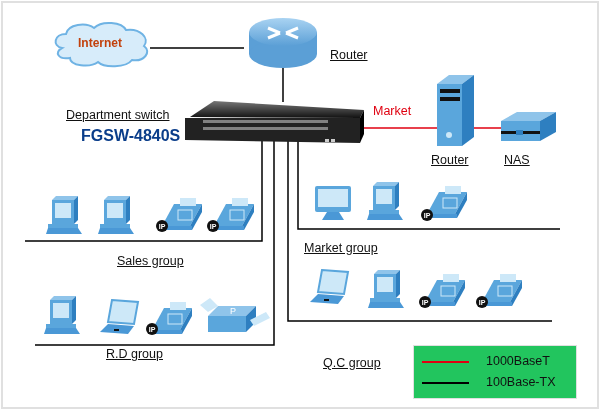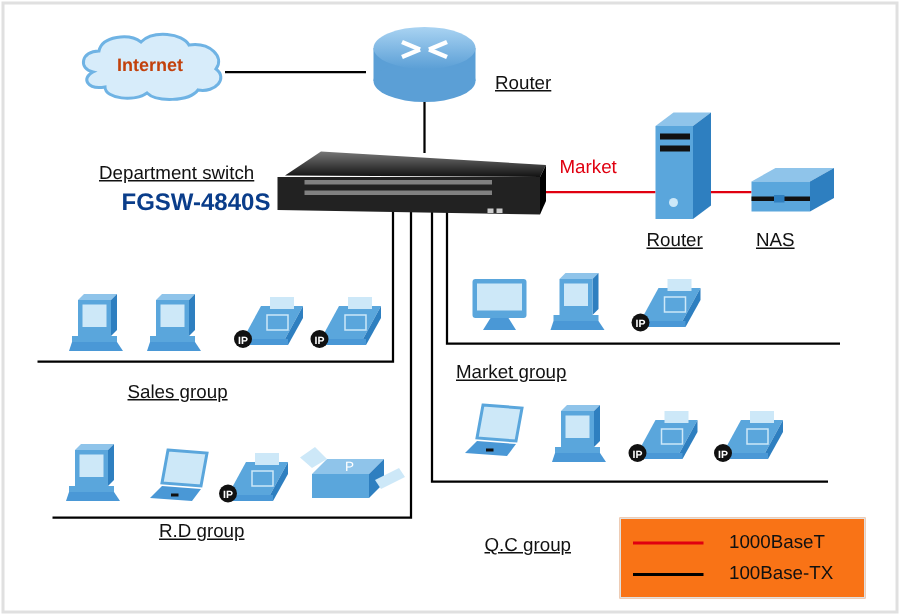--- a/index.html
+++ b/index.html
@@ -2,21 +2,21 @@
 <html><head>
 <meta charset="utf-8">
 <style>
   html,body{margin:0;padding:0;background:#fff;}
   body{width:600px;height:410px;position:relative;overflow:hidden;font-family:"Liberation Sans",sans-serif;}
   .frame{position:absolute;left:1px;top:1px;width:594px;height:404px;border:2px solid #e0e0e0;background:#fff;}
   svg{position:absolute;left:0;top:0;}
   .lbl{position:absolute;font-size:12.5px;color:#111;white-space:nowrap;text-decoration:underline;}
   .model{position:absolute;font-family:Liberation Sans, sans-serif;font-weight:bold;font-size:16px;color:#0a3d8a;white-space:nowrap;}
   .gig{position:absolute;font-size:12.5px;color:#e00010;}
-  .legend{position:absolute;left:413px;top:345px;width:162px;height:52px;border:1px solid #e0e0e0;background:#f97316;}
+  .legend{position:absolute;left:413px;top:345px;width:162px;height:52px;border:1px solid #e0e0e0;background:#22c55e;}
   .legend .row{position:absolute;left:8px;height:14px;}
   .legend .ln{position:absolute;left:0;top:7px;width:47px;height:2px;}
   .legend .tx{position:absolute;left:64px;top:0;font-size:12.5px;color:#111;white-space:nowrap;}
   .cloud-text{position:absolute;left:78px;top:36px;font-weight:bold;font-size:12px;color:#c2410c;}
 </style>
 </head>
 <body>
 
 <div class="frame"></div>
 
@@ -172,21 +172,21 @@
   </g>
 </svg>
 
 <div class="cloud-text">Internet</div>
 <div class="lbl" style="left:330px;top:48px;">Router</div>
 <div class="lbl" style="left:66px;top:108px;">Department switch</div>
 <div class="model" style="left:81px;top:127px;">FGSW-4840S</div>
 <div class="gig" style="left:373px;top:104px;">Market</div>
 <div class="lbl" style="left:431px;top:153px;">Router</div>
 <div class="lbl" style="left:504px;top:153px;">NAS</div>
-<div class="lbl" style="left:85px;top:254px;">Sales group</div>
+<div class="lbl" style="left:117px;top:254px;">Sales group</div>
 <div class="lbl" style="left:304px;top:241px;">Market group</div>
 <div class="lbl" style="left:323px;top:330px;margin-top:26px;">Q.C group</div>
 <div class="lbl" style="left:106px;top:347px;">R.D group</div>
 
 <div class="legend">
   <div class="row" style="top:8px;">
     <div class="ln" style="background:#e00010;"></div>
     <div class="tx">1000BaseT</div>
   </div>
   <div class="row" style="top:29px;">

